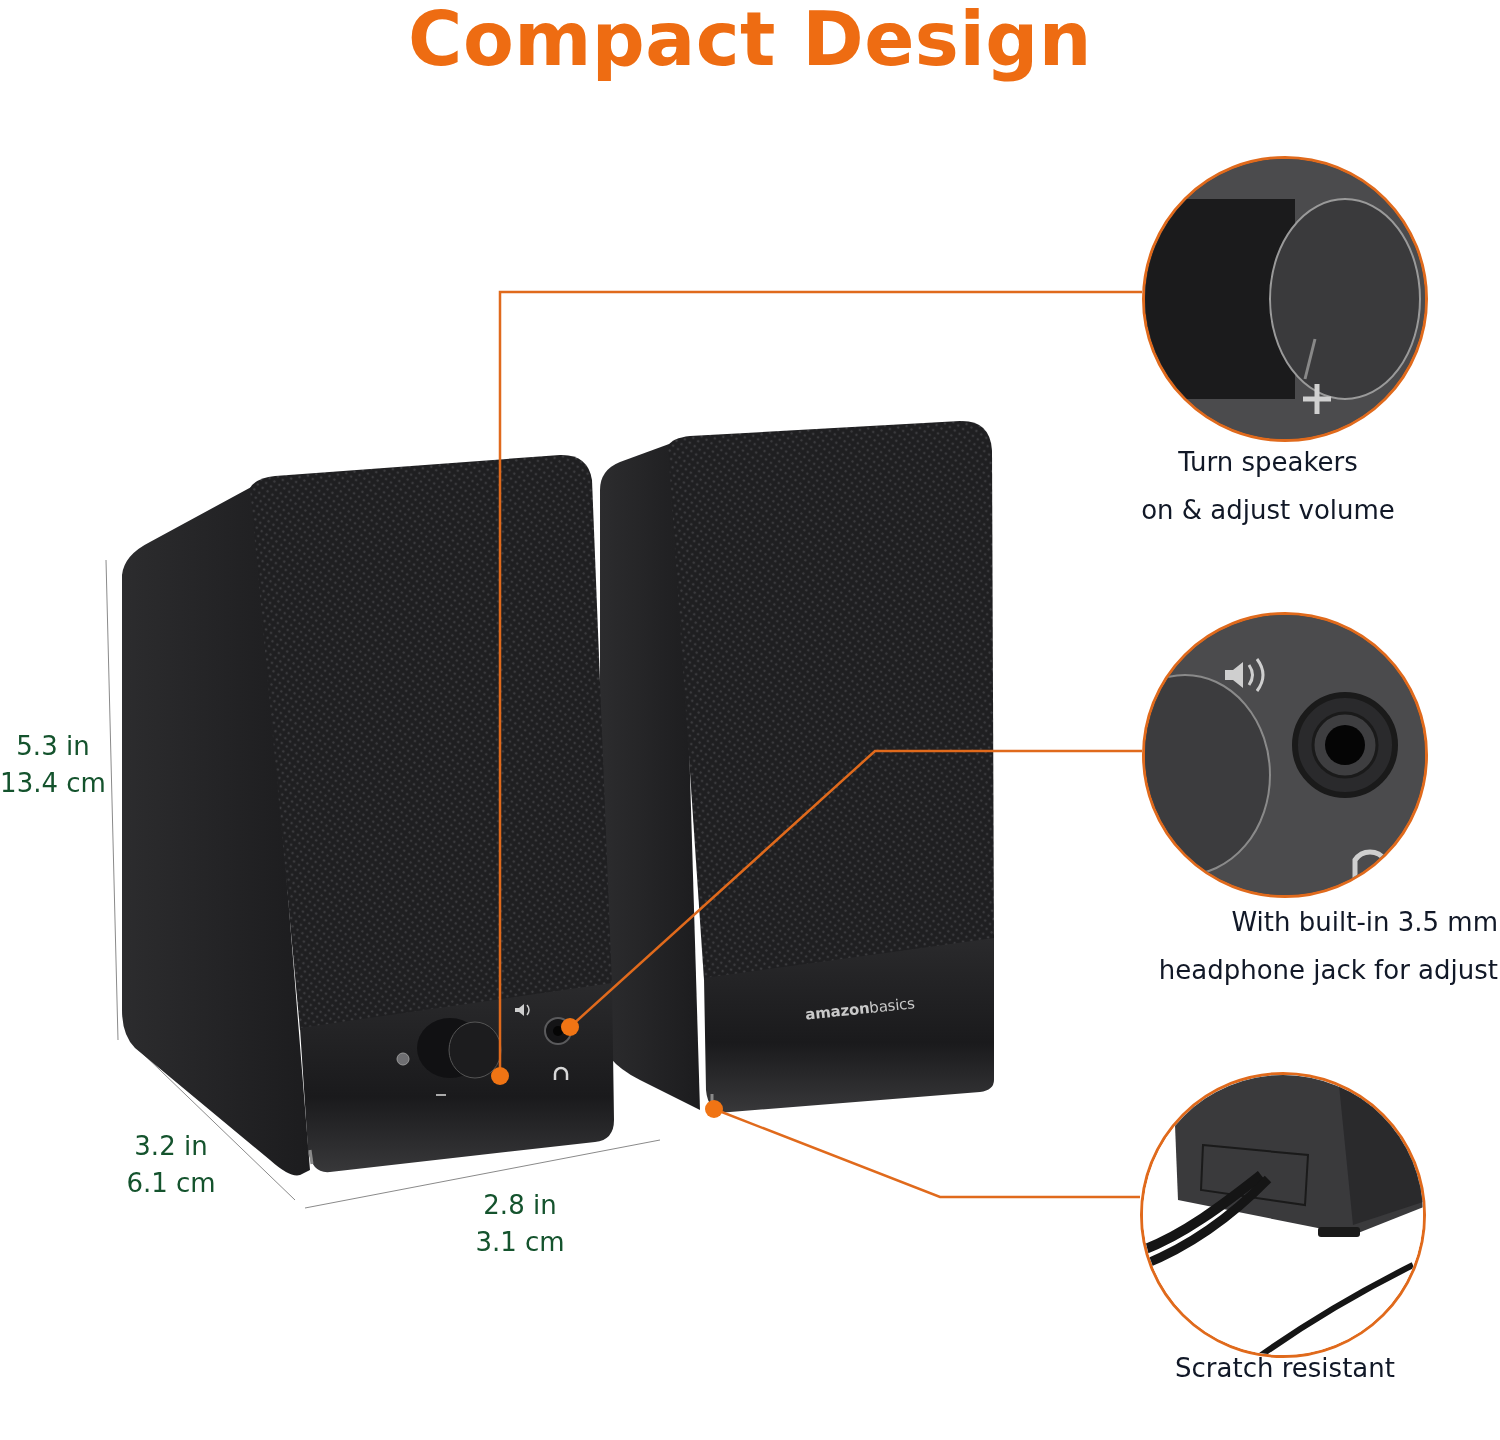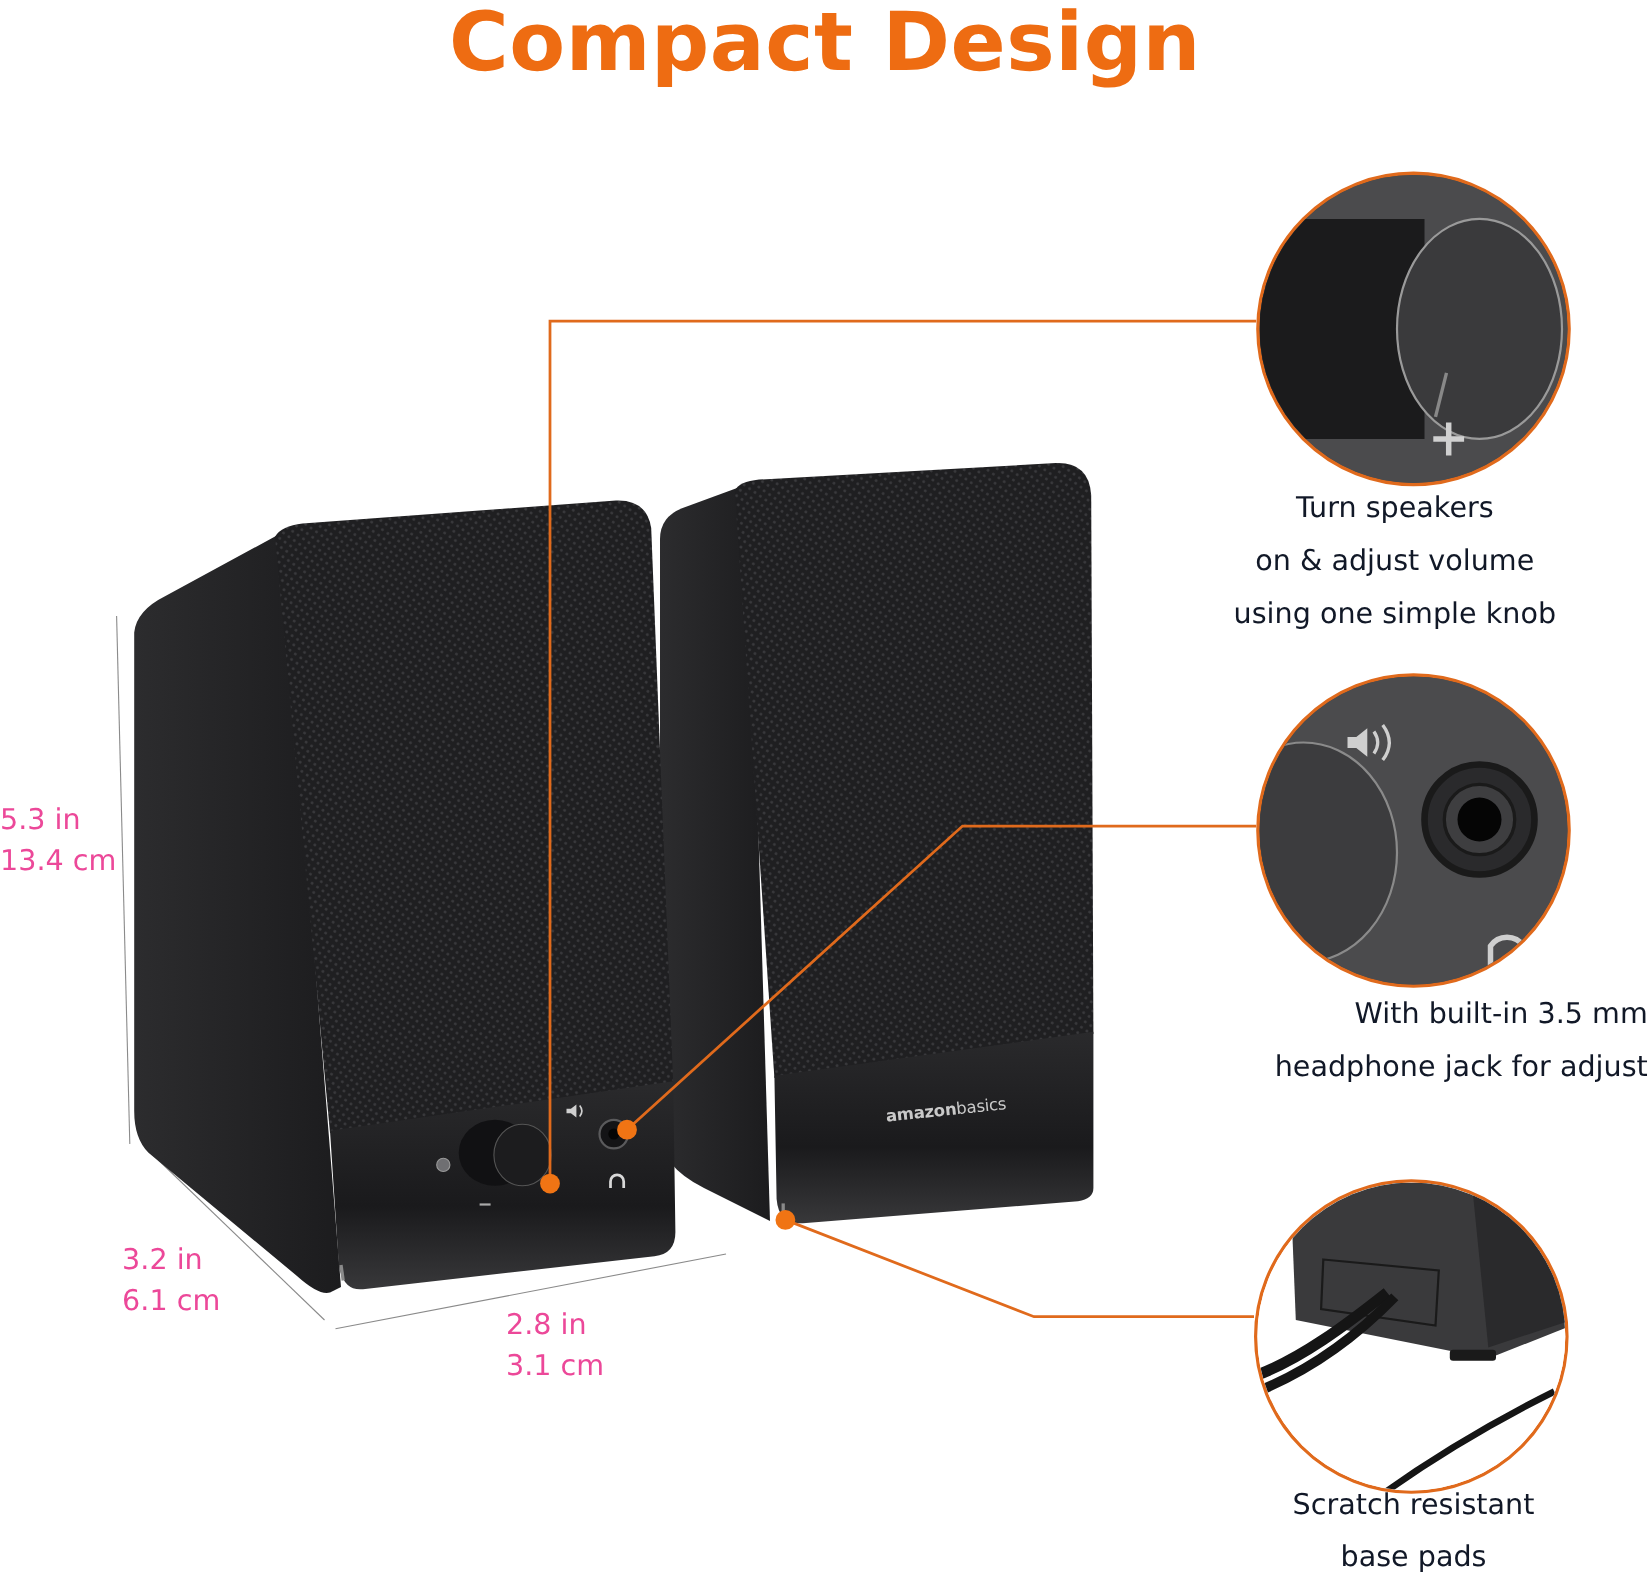--- a/index.html
+++ b/index.html
@@ -1,18 +1,18 @@
 <!DOCTYPE html>
 <html><head>
   <meta charset="utf-8">
   <style>
     html, body { margin: 0; padding: 0; background: #ffffff; }
     body { width: 1500px; height: 1440px; position: relative; overflow: hidden; font-family: "DejaVu Sans", sans-serif; color: #111111; }
     .title { position: absolute; left: 0; top: -4px; width: 1500px; text-align: center; font-family: "DejaVu Sans", sans-serif; font-weight: bold; font-size: 74px; letter-spacing: 0.5px; }
-    .dim { position: absolute; text-align: left; font-size: 26px; line-height: 37px; color: #ec4899; }
+    .dim { position: absolute; text-align: center; font-size: 26px; line-height: 37px; color: #14532d; }
     .caption { position: absolute; text-align: center; font-size: 26px; line-height: 48px; color: #111827; }
     svg.art { position: absolute; left: 0; top: 0; }
     .circle { position: absolute; border-radius: 50%; border: 3px solid #e06a1c; overflow: hidden; background: #4a4a4c; box-sizing: border-box; }
     .logo { position: absolute; font-family: "DejaVu Sans", sans-serif; font-size: 15px; color: #c9c9c9; transform: rotate(-6deg); letter-spacing: -0.2px; }
     .logo b { font-weight: bold; }
   </style>
 </head>
 <body>
 
 <div class="title" style="color:#ee6c12;">Compact Design</div>
@@ -134,22 +134,20 @@
     <rect x="175" y="152" width="42" height="10" rx="3" fill="#1a1a1a"></rect>
     <path d="M118 100 C80 130 40 160 0 175" stroke="#151515" stroke-width="10" fill="none"></path>
     <path d="M125 104 C90 140 50 170 0 190" stroke="#151515" stroke-width="9" fill="none"></path>
     <path d="M110 286 C160 250 220 215 270 190" stroke="#151515" stroke-width="6" fill="none"></path>
   </svg>
 </div>
 
 <div class="caption" style="left:1040px; top:438px; width:456px;">
   <div>Turn speakers</div>
   <div>on &amp; adjust volume</div>
-  <div>using one simple knob</div>
 </div>
 <div class="caption" style="left:1022px; top:898px; width:476px;text-align:right;">
   <div>With built-in 3.5 mm</div>
   <div>headphone jack for adjust</div>
 </div>
 <div class="caption" style="left:1100px; top:1344px; width:370px;">
   <div>Scratch resistant</div>
-  <div>base pads</div>
 </div>
 
 </body></html>

